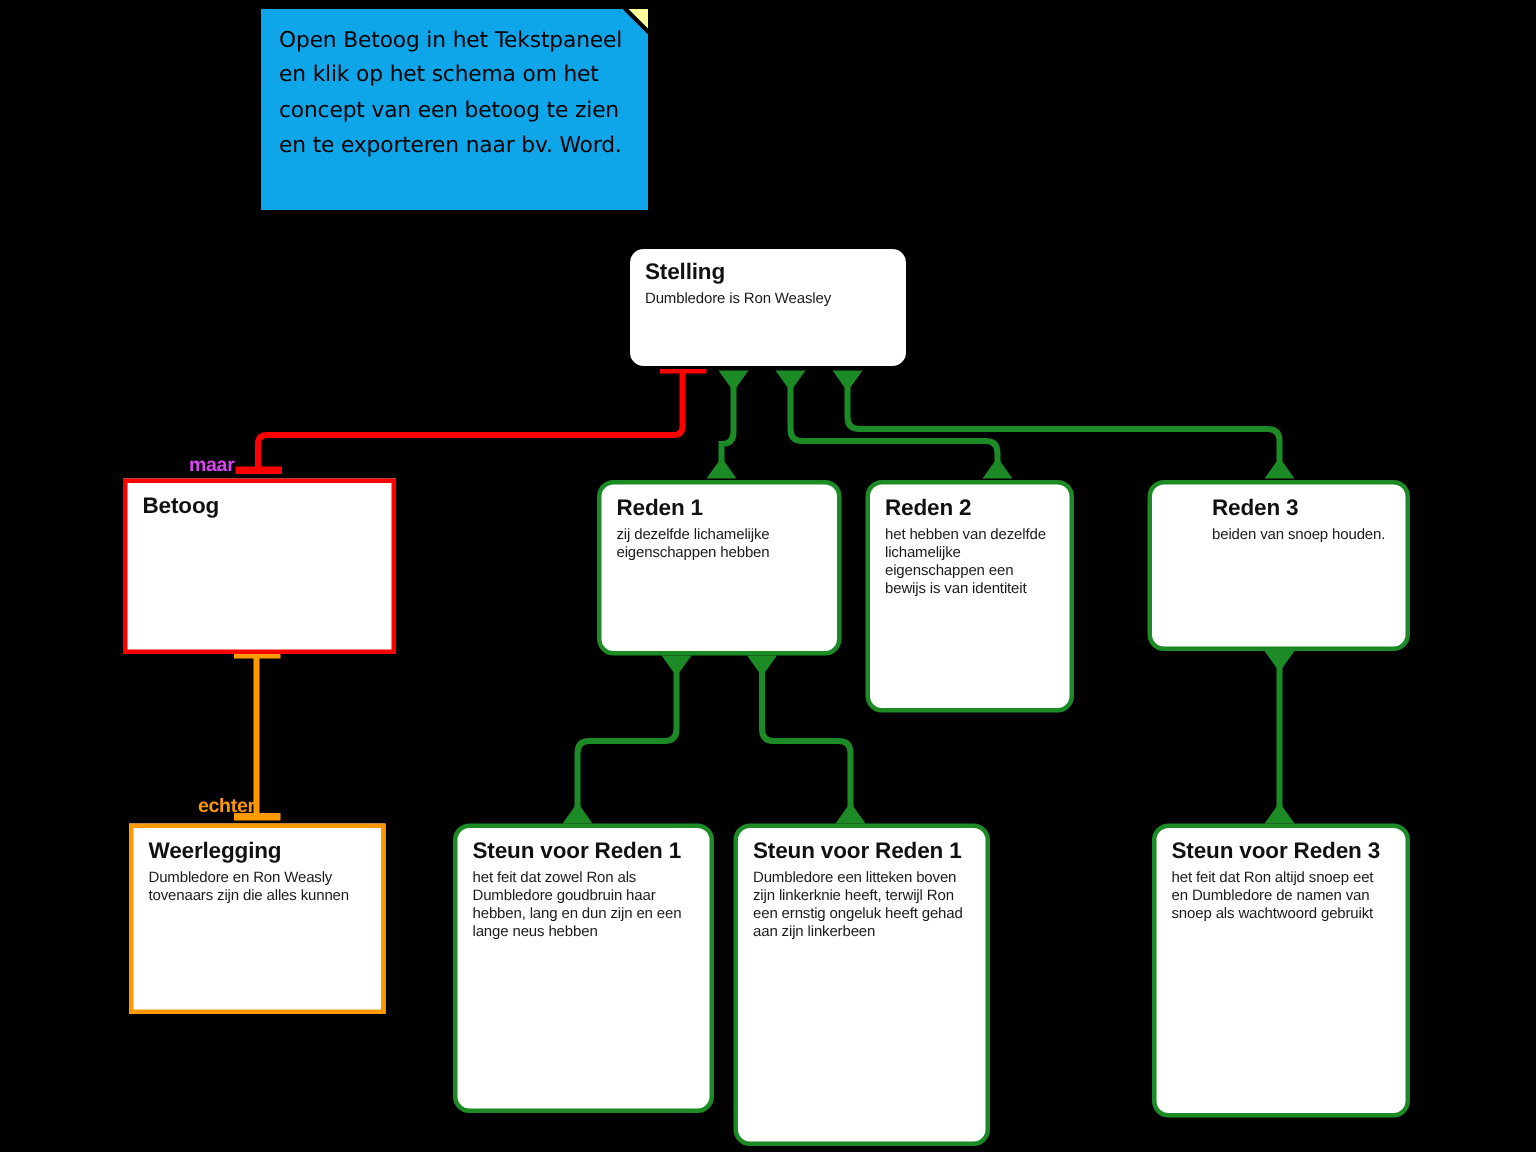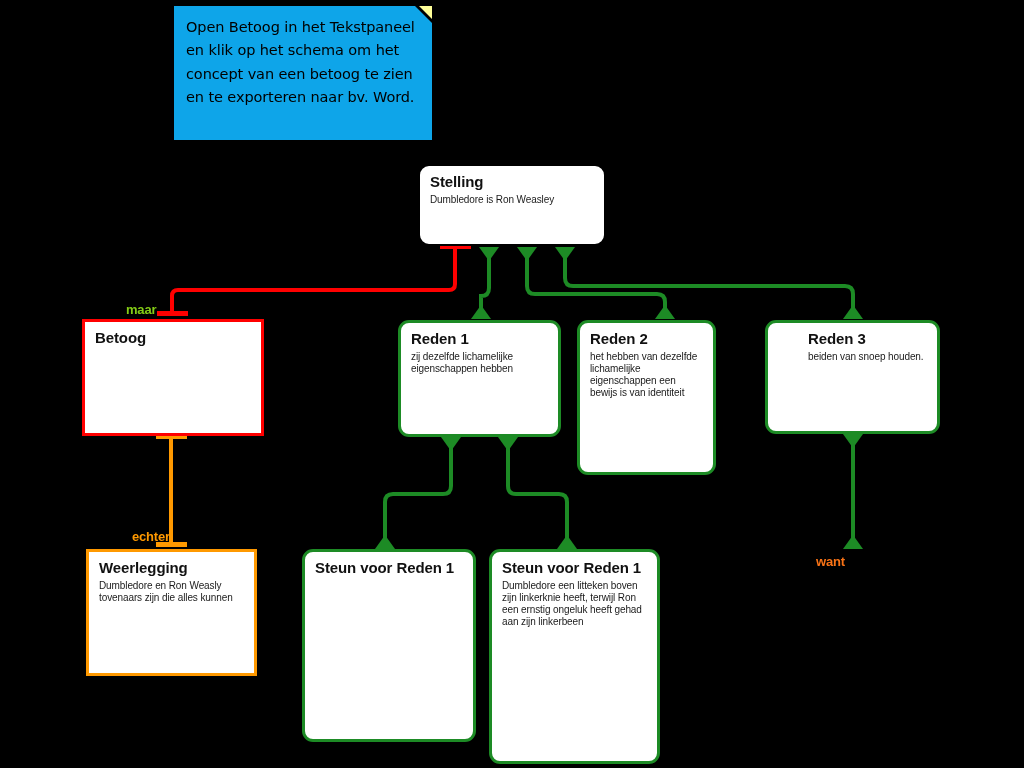--- a/index.html
+++ b/index.html
@@ -46,21 +46,21 @@
 
   
   .elabel{
     position:absolute;
     font-size:13px;
     font-weight:bold;
     letter-spacing:-0.2px;
     white-space:nowrap;
   }
   .lab-green {color:#f97316;margin-top:20px;}
-  .lab-red   {color:#84cc16;}
+  .lab-red   {color:#d946ef;}
   .lab-orange{color:#ff9900;}
 
   
   #note{
     position:absolute;
     background:#0ea5e9;
     border:2px solid #000000;
     box-sizing:border-box;
     padding:10px 12px 8px 12px;
   }
@@ -182,21 +182,26 @@
     <p class="bdy">het hebben van dezelfde lichamelijke eigenschappen een bewijs is van identiteit</p>
   </div>
 
   <div class="node n-green" style="left:765px;top:320px;width:175px;height:114px;padding-left:40px;">
     <p class="ttl">Reden 3</p>
     <p class="bdy">beiden van snoep houden.</p>
   </div>
 
   <div class="node n-green" style="left:302px;top:549px;width:174px;height:193px;">
     <p class="ttl">Steun voor Reden 1</p>
+    <p class="bdy">het feit dat zowel Ron als Dumbledore goudbruin haar hebben, lang en dun zijn en een lange neus hebben</p>
   </div>
 
   <div class="node n-green" style="left:489px;top:549px;width:171px;height:215px;">
     <p class="ttl">Steun voor Reden 1</p>
     <p class="bdy">Dumbledore een litteken boven zijn linkerknie heeft, terwijl Ron een ernstig ongeluk heeft gehad aan zijn linkerbeen</p>
   </div>
 
+  <div class="node n-green" style="left:768px;top:549px;width:172px;height:196px;">
+    <p class="ttl">Steun voor Reden 3</p>
+    <p class="bdy">het feit dat Ron altijd snoep eet en Dumbledore de namen van snoep als wachtwoord gebruikt</p>
+  </div>
 
 </div>
 
 </body></html>

